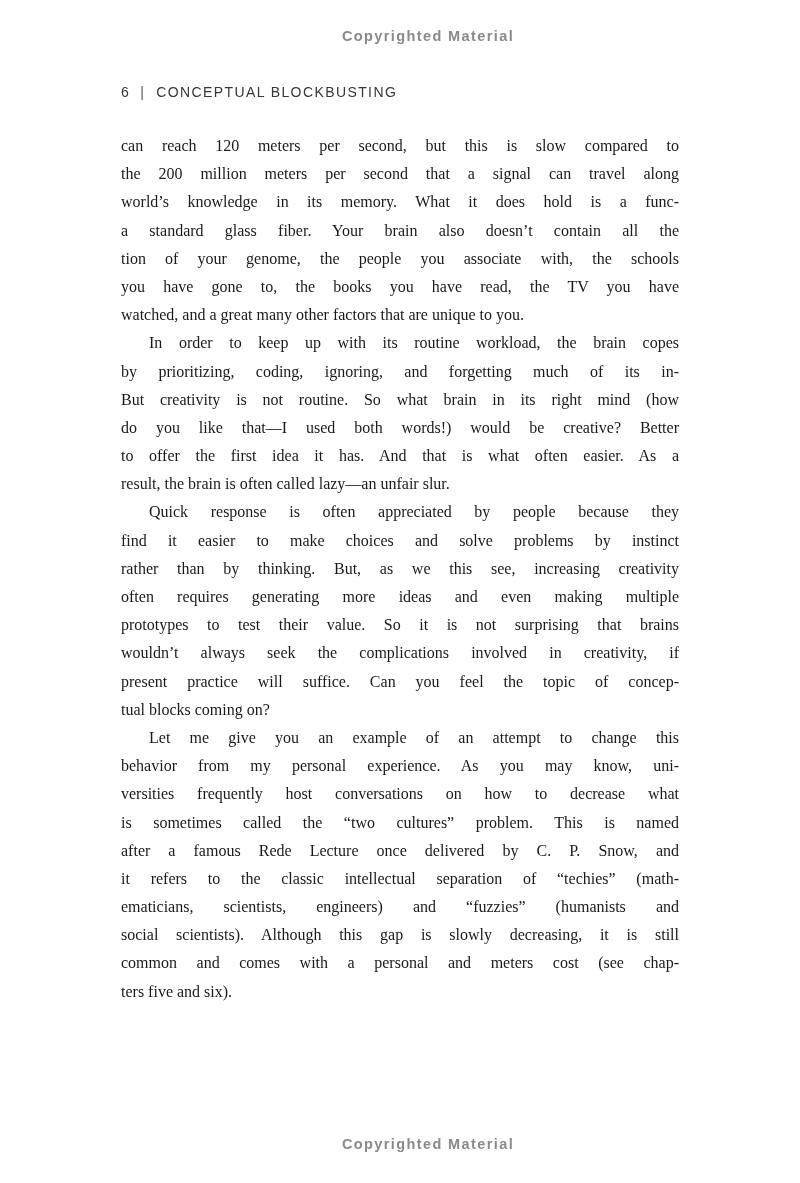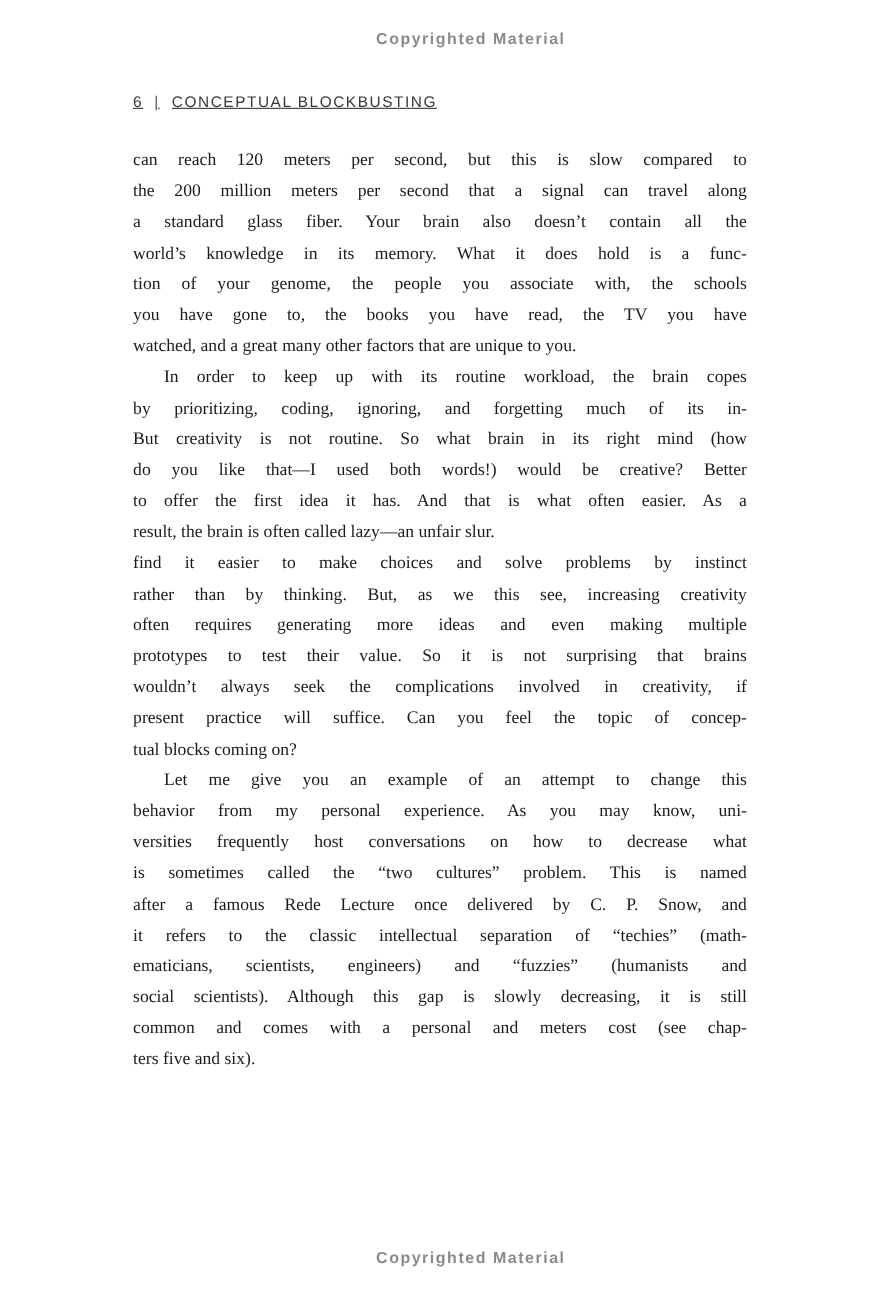--- a/index.html
+++ b/index.html
@@ -25,21 +25,20 @@
   .notice-top { top: 28px; }
   .notice-bottom { top: 1136px; }
 
   .page-header {
     position: absolute; top: 84px; left: 121px;
     font-family: "Liberation Sans", sans-serif;
     font-size: 14px;
     letter-spacing: 1.4px;
     color: #37373a;
     white-space: nowrap;
-    text-decoration: underline;
   }
   .page-header .sep {
     color: #55555a;
     margin: 0 11px 0 10px;
     font-weight: normal;
   }
 
   .body-text {
     position: absolute; top: 132px; left: 121px; width: 558px;
     color: #1a1a1a;
@@ -64,33 +63,34 @@
   <div class="notice notice-top">Copyrighted Material</div>
 
   <div class="page-header">
     <span>6</span><span class="sep">|</span><span>CONCEPTUAL BLOCKBUSTING</span>
   </div>
 
   <div class="body-text">
 
     <div class="ln">can reach 120 meters per second, but this is slow compared to</div>
     <div class="ln">the 200 million meters per second that a signal can travel along</div>
+    <div class="ln">world’s knowledge in its memory. What it does hold is a func-</div>
     <div class="ln">a standard glass fiber. Your brain also doesn’t contain all the</div>
-    <div class="ln">world’s knowledge in its memory. What it does hold is a func-</div>
     <div class="ln">tion of your genome, the people you associate with, the schools</div>
     <div class="ln">you have gone to, the books you have read, the TV you have</div>
     <div class="ln last">watched, and a great many other factors that are unique to you.</div>
 
     <div class="ln ind">In order to keep up with its routine workload, the brain copes</div>
     <div class="ln">by prioritizing, coding, ignoring, and forgetting much of its in-</div>
     <div class="ln">But creativity is not routine. So what brain in its right mind (how</div>
     <div class="ln">do you like that—I used both words!) would be creative? Better</div>
     <div class="ln">to offer the first idea it has. And that is what often easier. As a</div>
     <div class="ln last">result, the brain is often called lazy—an unfair slur.</div>
 
+    <div class="ln ind">Quick response is often appreciated by people because they</div>
     <div class="ln">find it easier to make choices and solve problems by instinct</div>
     <div class="ln">rather than by thinking. But, as we this see, increasing creativity</div>
     <div class="ln">often requires generating more ideas and even making multiple</div>
     <div class="ln">prototypes to test their value. So it is not surprising that brains</div>
     <div class="ln">wouldn’t always seek the complications involved in creativity, if</div>
     <div class="ln">present practice will suffice. Can you feel the topic of concep-</div>
     <div class="ln last">tual blocks coming on?</div>
 
     <div class="ln ind">Let me give you an example of an attempt to change this</div>
     <div class="ln">behavior from my personal experience. As you may know, uni-</div>

